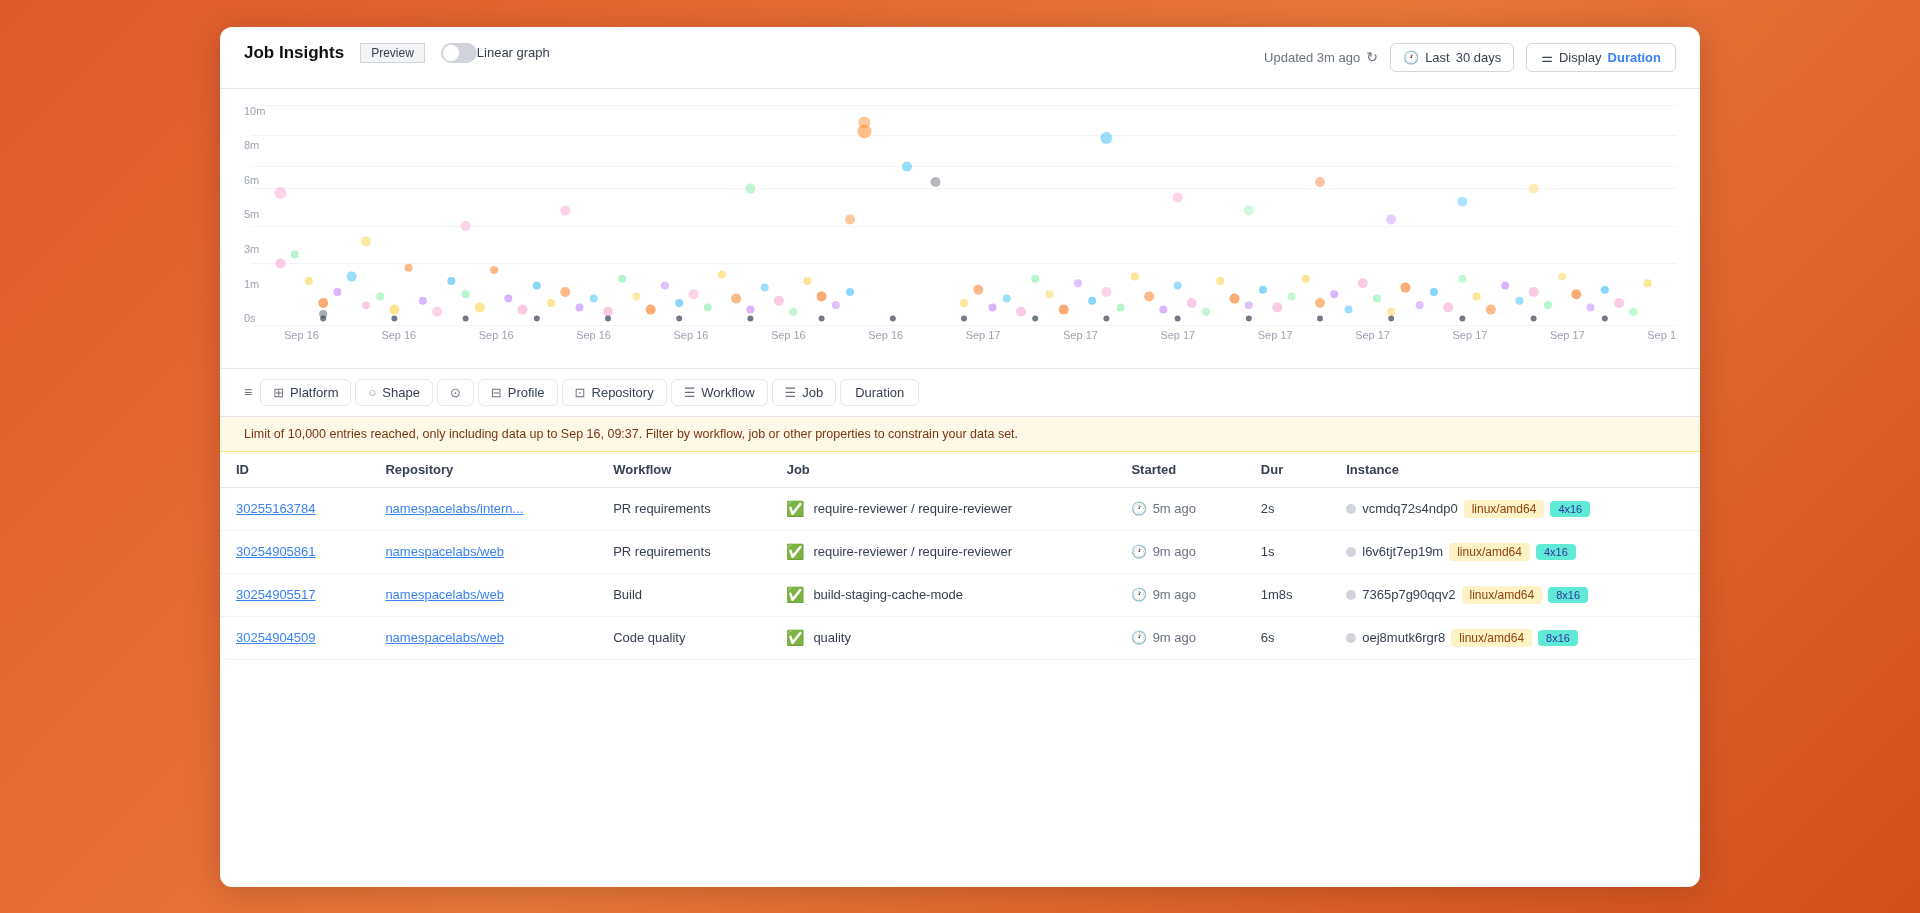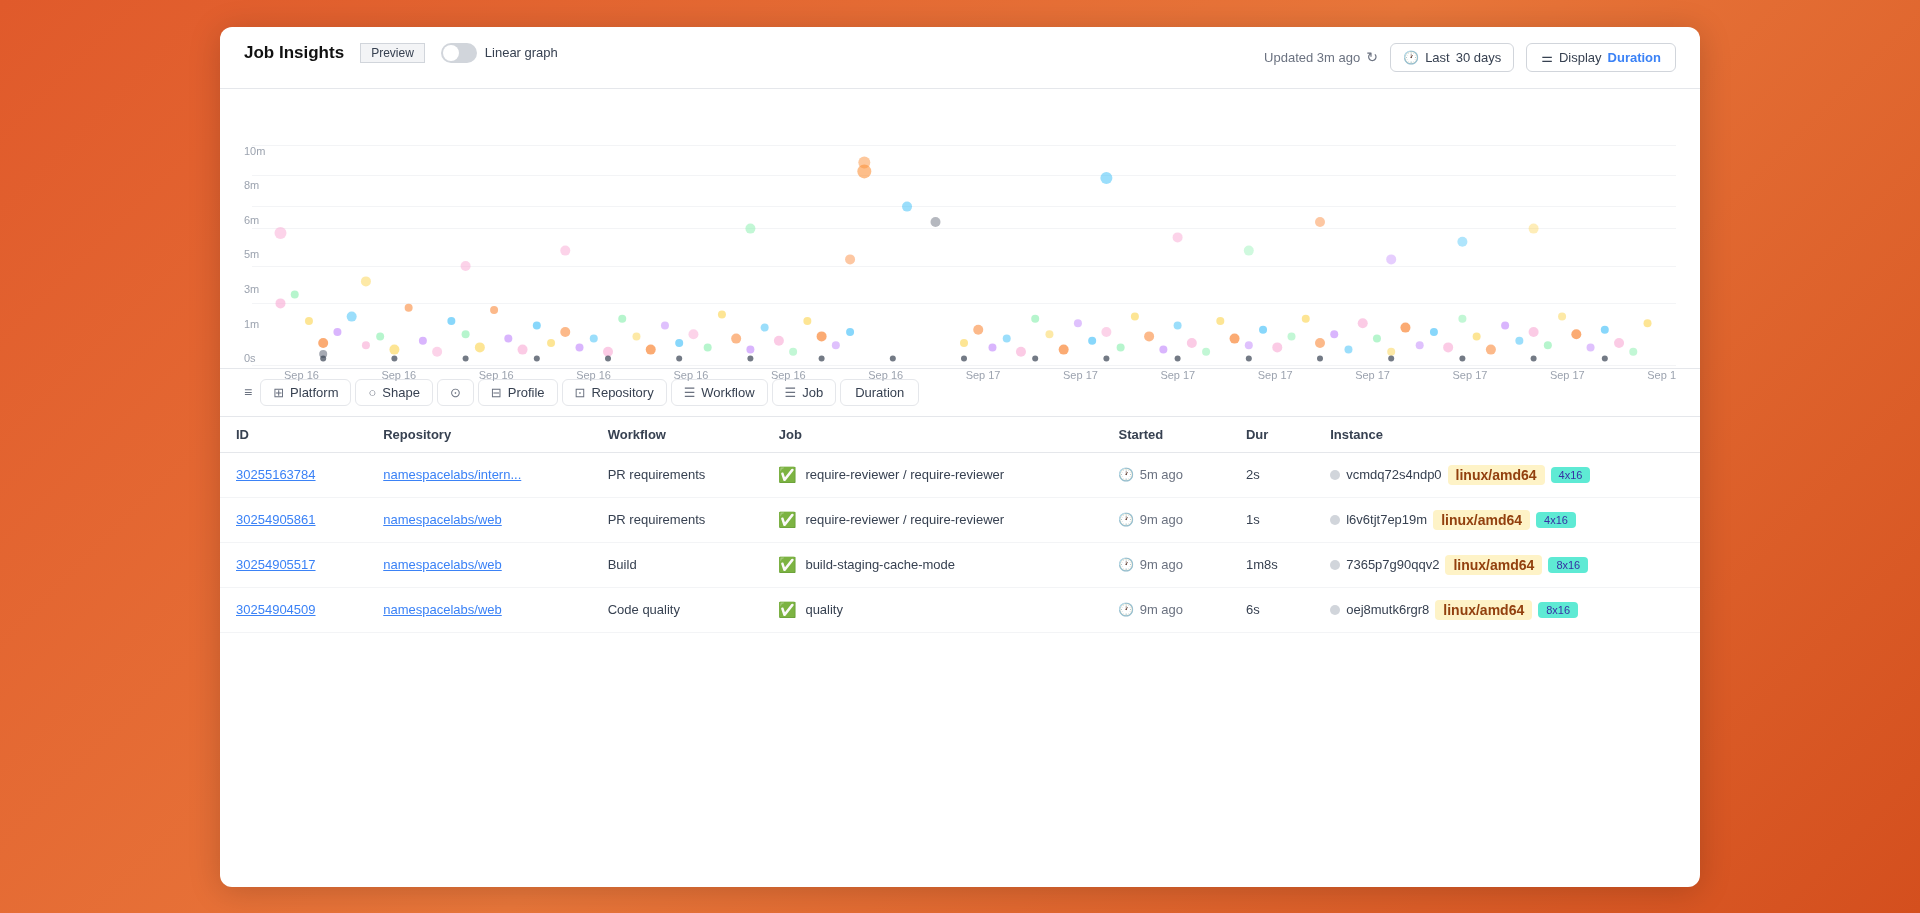--- a/index.html
+++ b/index.html
@@ -37,21 +37,20 @@
       border: 1px solid #d1d5db;
       border-radius: 0;
       padding: 2px 10px;
       font-size: 12px;
       color: #374151;
       font-weight: 500;
     }
     .toggle-group {
       display: flex;
       align-items: center;
-      gap: 8px;
     }
     .toggle {
       width: 36px;
       height: 20px;
       background: #d1d5db;
       border-radius: 10px;
       position: relative;
       cursor: pointer;
     }
     .toggle::after {
@@ -252,22 +251,22 @@
       height: 10px;
       border-radius: 50%;
       background: #d1d5db;
       display: inline-block;
     }
     .platform-tag {
       background: #fef3c7;
       color: #92400e;
       border-radius: 4px;
       padding: 2px 8px;
-      font-size: 14px;
-      font-weight: 700;
+      font-size: 12px;
+      font-weight: 400;
     }
     .size-tag {
       background: #5eead4;
       color: #3730a3;
       border-radius: 4px;
       padding: 2px 8px;
       font-size: 11px;
       font-weight: 400;
     }
   </style>
@@ -295,21 +294,21 @@
       </button>
       <button class="display-duration-btn">
         <span>⚌</span>
         <span>Display</span>
         <span class="blue">Duration</span>
       </button>
     </div>
   </div>
 
   <div class="chart-area">
-    <div style="display:flex; height:220px; position:relative;margin-top:40px;">
+    <div style="display:flex; height:220px; position:relative;">
 
       <div class="y-labels">
         <span class="y-label">10m</span>
         <span class="y-label">8m</span>
         <span class="y-label">6m</span>
         <span class="y-label">5m</span>
         <span class="y-label">3m</span>
         <span class="y-label">1m</span>
         <span class="y-label">0s</span>
       </div>
@@ -509,20 +508,23 @@
     </button>
     <button class="filter-btn">
       <span class="icon">☰</span>
       <span>Job</span>
     </button>
     <button class="duration-btn">
       <span>Duration</span>
     </button>
   </div>
 
+  <div class="warning-banner">
+    <span>Limit of 10,000 entries reached, only including data up to Sep 16, 09:37. Filter by workflow, job or other properties to constrain your data set.</span>
+  </div>
 
   <div class="table-wrapper" style="position:relative;">
     <table>
       <thead>
         <tr>
           <th>ID</th>
           <th>Repository</th>
           <th>Workflow</th>
           <th>Job</th>
           <th>Started</th>

